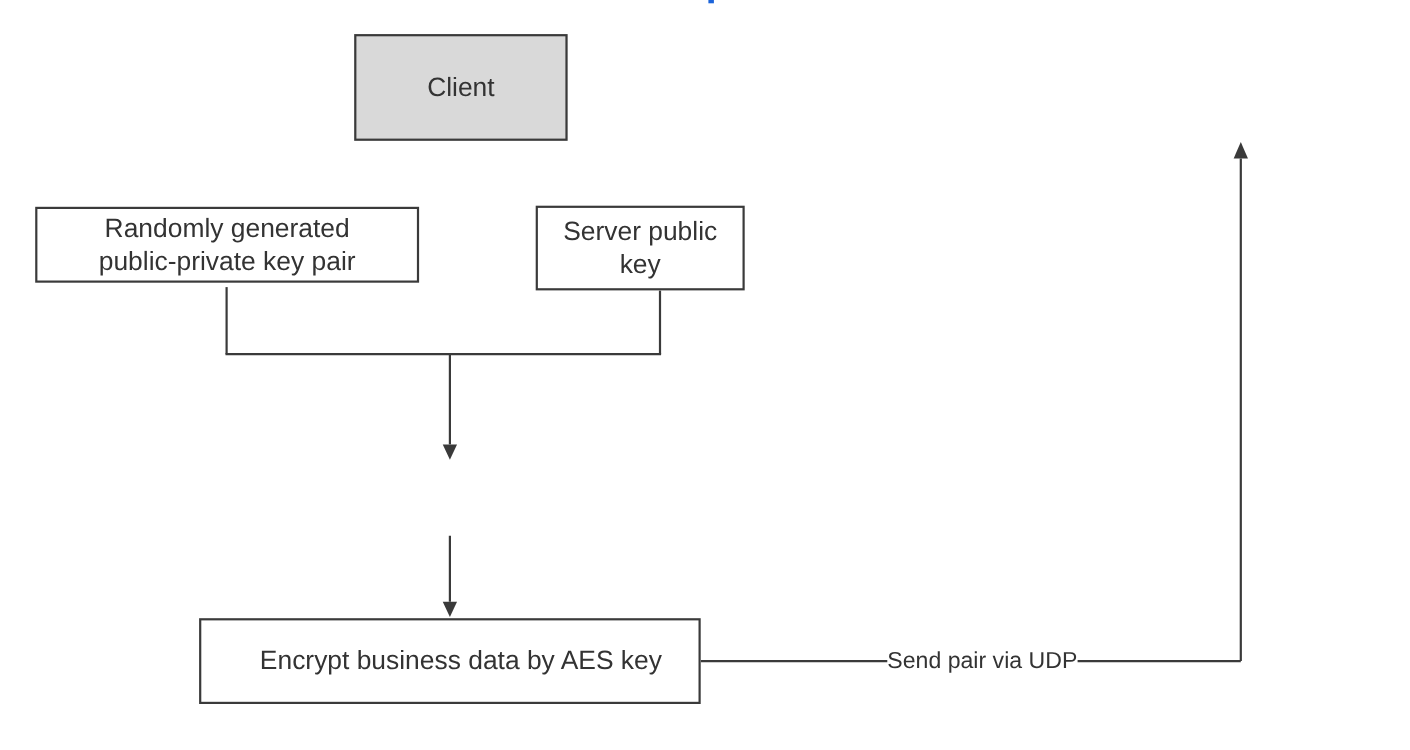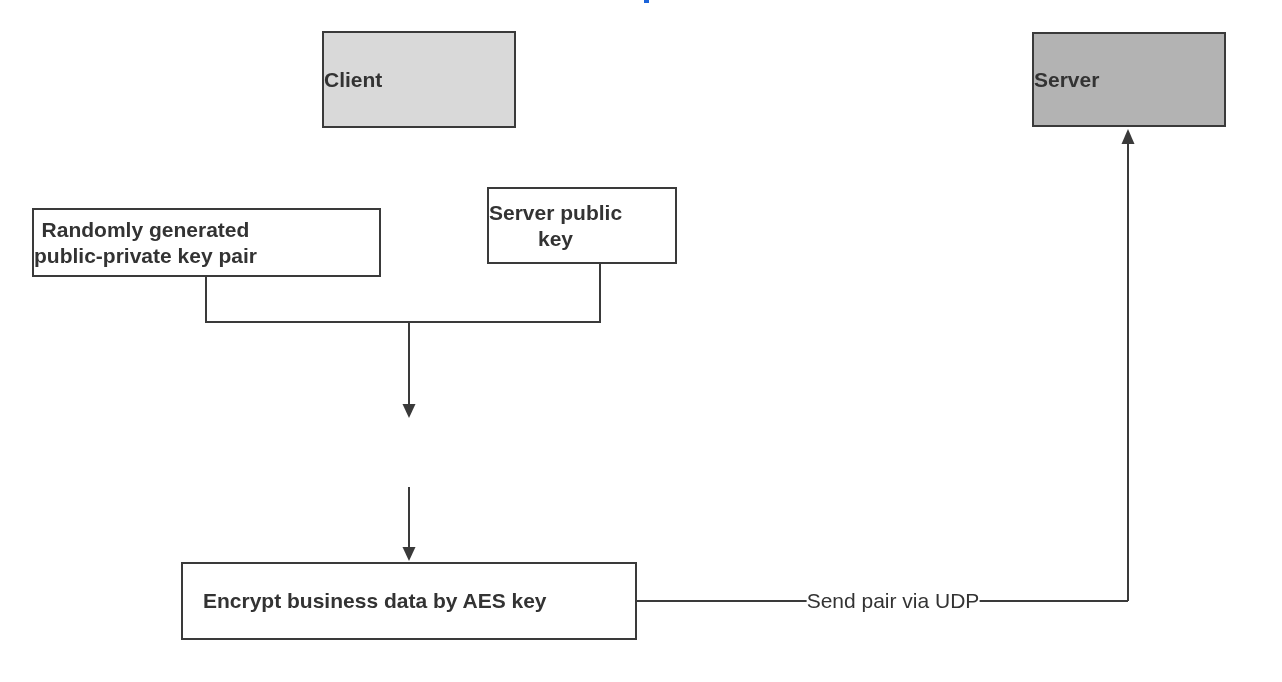--- a/index.html
+++ b/index.html
@@ -31,37 +31,36 @@
     fill: var(--line, #3a3a3a);
     stroke: none;
   }
   .node {
     position: absolute;
     box-sizing: border-box;
     border: 2px solid var(--border, #3a3a3a);
     background: var(--node-fill, #ffffff);
     display: flex;
     align-items: center;
-    justify-content: flex-start;
+    justify-content: center;
     text-align: center;
     color: var(--text, #333333);
-    font-size: 21px;
+    font-size: 24px;
     line-height: 1.22;
     white-space: pre-line;
-    font-weight: bold;
   }
   #node-client {
     left: 322px; top: 31px; width: 194px; height: 97px;
     background: var(--client-fill, #d9d9d9);
   }
   #node-server {
     left: 1032px; top: 32px; width: 194px; height: 95px;
     background: var(--server-fill, #b3b3b3);
   }
-  #node-keypair  { left: 32px;  top: 208px; width: 349px; height: 69px; }
+  #node-keypair  { left: 32px;  top: 188px; width: 349px; height: 69px; }
   #node-spk      { left: 487px; top: 187px; width: 190px; height: 77px; }
   #node-generate { left: 181px; top: 419px; width: 456px; height: 68px; }
   #node-encrypt  { left: 181px; top: 562px; width: 456px; height: 78px; padding-left: 20px; }
   .edge-label {
     position: absolute;
     left: 893px; top: 601px;
     transform: translate(-50%, -50%);
     background: var(--background, #ffffff);
     color: var(--text, #333333);
     font-size: 21px;
@@ -95,23 +94,20 @@
 
     <line class="connector" x1="637" y1="601" x2="1128" y2="601"></line>
     <line class="connector" x1="1128" y1="601" x2="1128" y2="144"></line>
     <polygon class="arrowhead" points="1128,129 1121.5,144 1134.5,144"></polygon>
   </svg>
 
   <div class="node" id="node-client">
     <span>Client</span>
   </div>
 
-  <div class="node" id="node-server">
-    <span>Server</span>
-  </div>
 
   <div class="node" id="node-keypair">
     <span>Randomly generated
 public-private key pair</span>
   </div>
 
   <div class="node" id="node-spk">
     <span>Server public
 key</span>
   </div>

